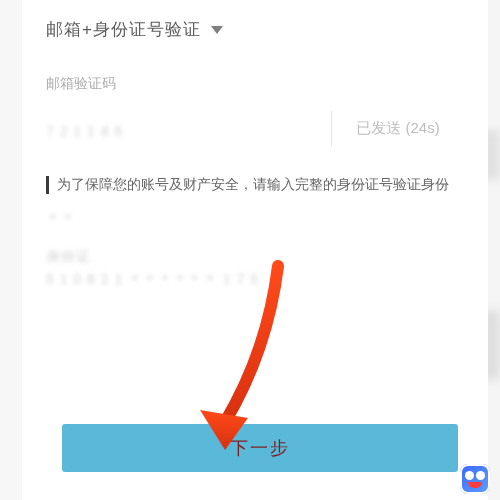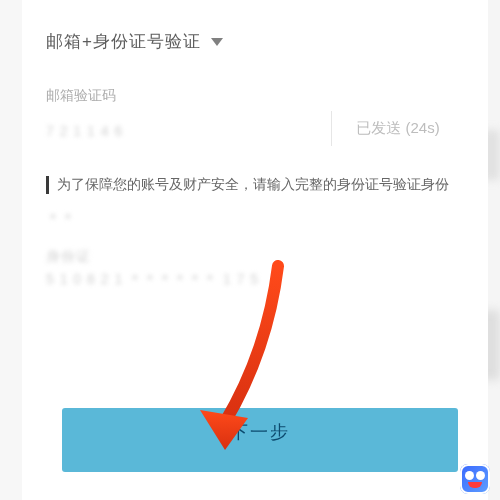--- a/index.html
+++ b/index.html
@@ -1,38 +1,38 @@
 <!DOCTYPE html>
 <html><head>
 <meta charset="utf-8">
 <style>
   html,body{margin:0;padding:0;width:500px;height:500px;overflow:hidden;font-family:"PingFang SC","Microsoft YaHei",Arial,sans-serif;background:#fff}
   .page{position:relative;width:500px;height:500px;background:#fff}
   .outer-left{position:absolute;left:0;top:0;width:22px;height:500px;background:#f7f7f7;border-right:1px solid #eee}
   .outer-right{position:absolute;right:0;top:0;width:12px;height:500px;background:#f5f5f5}
   .card{position:absolute;left:22px;right:12px;top:0;bottom:0;background:#fff}
   
-  .title-row{display:flex;align-items:center;padding:30px 24px 6px 24px}
+  .title-row{display:flex;align-items:center;padding:18px 24px 6px 24px}
   .title-text{font-size:17px;color:#5c5c5c;letter-spacing:1px}
   .tri{width:0;height:0;border-left:6px solid transparent;border-right:6px solid transparent;border-top:8px solid #808080;margin-left:10px}
   
   .sect{padding:0 24px;margin-top:28px}
   .desc-row{display:flex;align-items:flex-start}
   .accent{width:3px;height:18px;background:#3a3a3a;margin-right:8px;margin-top:2px;flex:0 0 3px}
   .desc{font-size:14px;color:#666;line-height:20px}
   .mask-tail{color:#d4d4d4;filter:blur(1.5px);font-size:13px;margin-left:4px}
   .field-label{font-size:14px;color:#adadad;margin-top:12px}
   .field-val{margin-top:4px}
   .blurval{color:#d2d2d2;filter:blur(2.2px);font-size:14px;letter-spacing:1px}
   
-  .code-row{display:flex;align-items:center;justify-content:space-between;margin-top:6px}
+  .code-row{display:flex;align-items:center;justify-content:space-between;margin-top:18px}
   .sent-btn{font-size:15px;color:#bdbdbd;padding:8px 6px;border-left:1px solid #e6e6e6;width:120px;text-align:center}
   
   .primary-wrap{position:absolute;left:40px;right:30px;bottom:28px}
-  .primary{background:#5ab8d8;color:#0c4a6e;text-align:center;height:64px;line-height:48px;font-size:18px;border-radius:3px;letter-spacing:2px}
+  .primary{background:#5ab8d8;color:#7f1d1d;text-align:center;height:48px;line-height:48px;font-size:18px;border-radius:3px;letter-spacing:2px}
   
   .arrow{position:absolute;left:170px;top:260px;width:120px;height:190px;pointer-events:none}
   
   .wm{position:absolute;right:6px;bottom:6px;display:flex;align-items:center}
   .wm-ico{width:30px;height:30px;border-radius:8px;background:linear-gradient(135deg,#3a68ff,#5fa0ff);position:relative;margin-right:4px;box-shadow:0 0 0 2px #fff inset}
   .wm-ico::before{content:"";position:absolute;left:5px;top:7px;width:9px;height:9px;border-radius:50%;background:#fff}
   .wm-ico::after{content:"";position:absolute;right:5px;top:7px;width:9px;height:9px;border-radius:50%;background:#fff}
   .wm-mouth{position:absolute;left:8px;bottom:6px;width:14px;height:6px;border-radius:0 0 10px 10px;background:#ff3b3b}
   .wm-text{font-size:14px;font-weight:700;color:#2d55d8;letter-spacing:1px}
   

